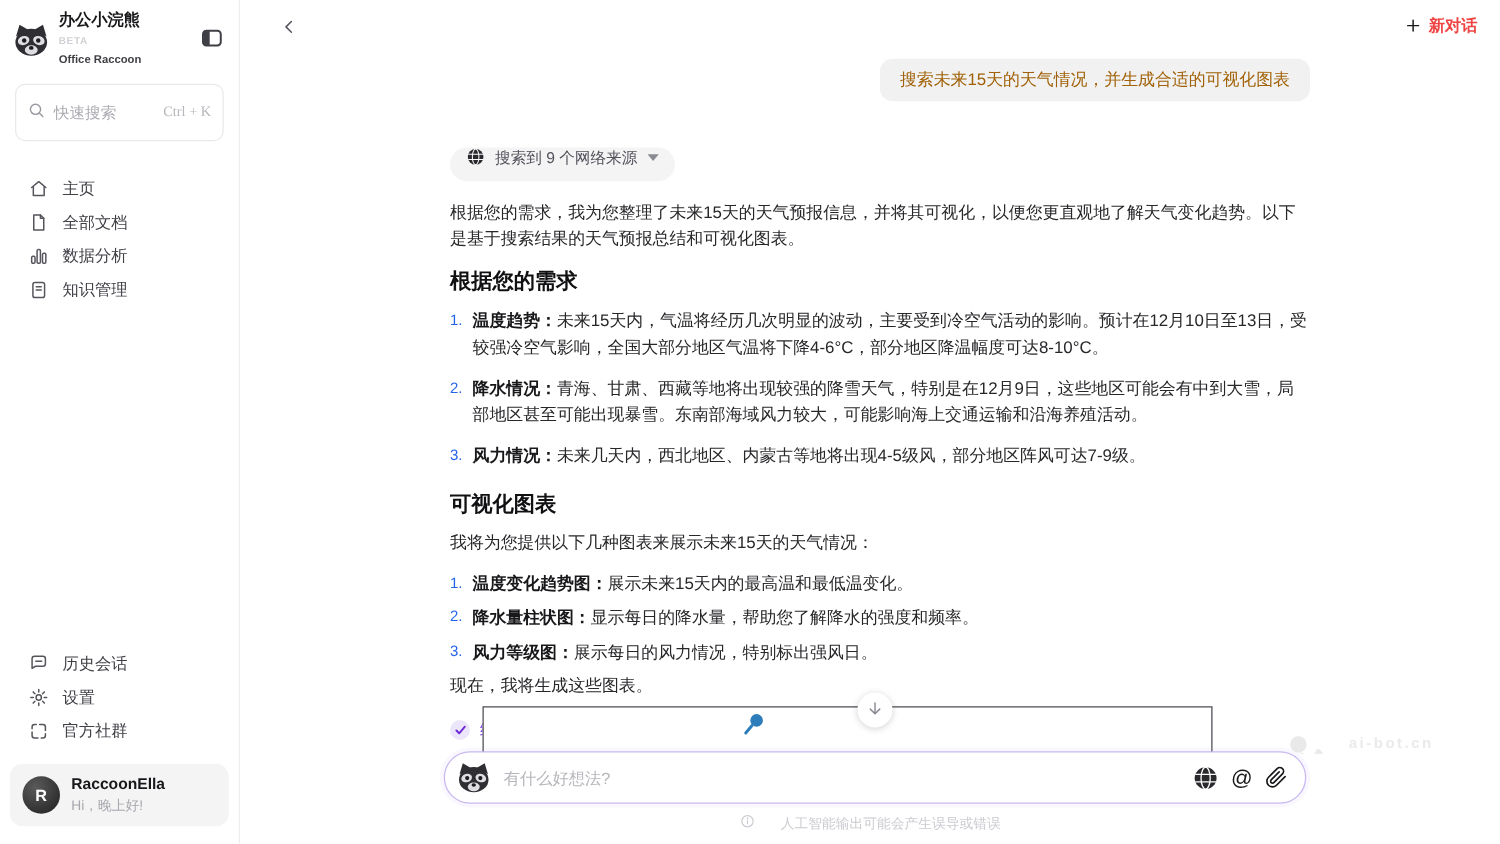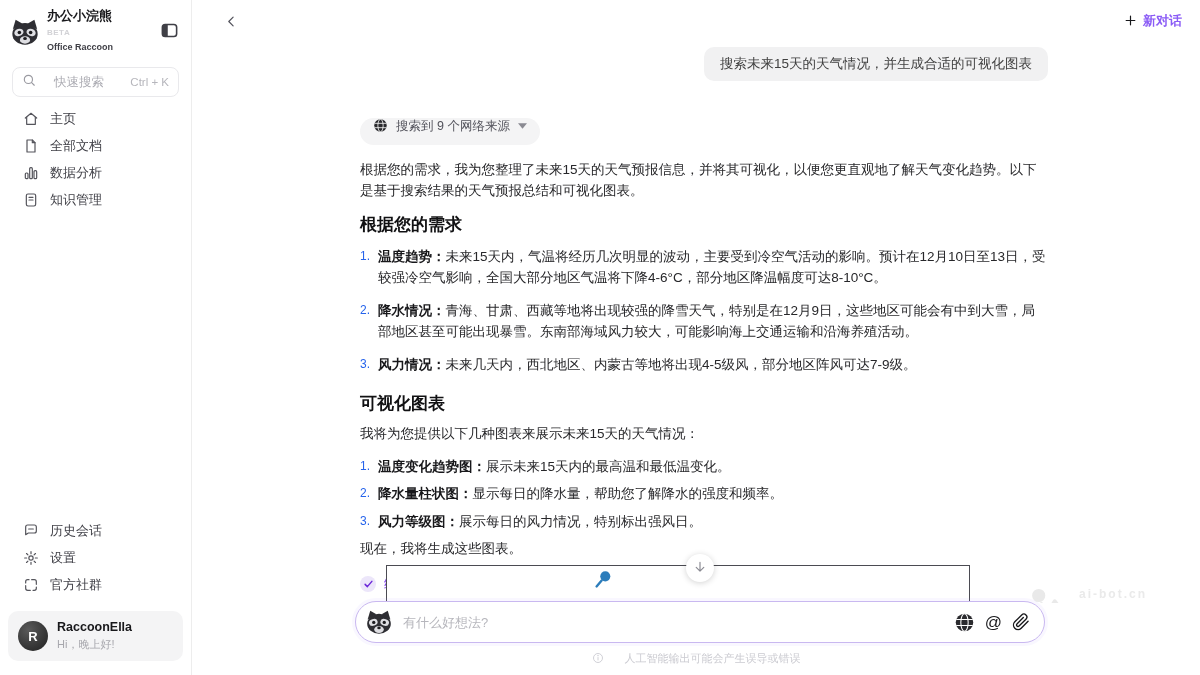--- a/index.html
+++ b/index.html
@@ -9,40 +9,40 @@
 
   
   .sidebar { position:absolute; left:0; top:0; width:192px; height:675px; background:#fff; border-right:1px solid #ededed; }
   .logo-row { display:flex; align-items:center; gap:7px; padding:9px 10px 0 10px; }
   .logo-ic { width:30px; height:30px; flex:none; display:flex; }
   .titles { line-height:13px; }
   .t1 { font-size:13px; font-weight:700; color:#18181b; display:flex; align-items:flex-start; gap:3px;flex-direction:column; }
   .beta { font-size:8px; font-weight:700; color:#d2d2d6; letter-spacing:.5px; margin-top:1px; }
   .t2 { font-size:9px; font-weight:700; color:#3f3f46; margin-top:2px; }
   .collapse-btn { margin-left:auto; display:flex; background:none; border:none; cursor:pointer; padding:2px; }
-  .search-box { margin:13px 12px 0; height:30px; border:1px solid #e9e9ec; border-radius:8px; display:flex; align-items:center; gap:18px; padding:0 9px; cursor:text; background:#fff; }
+  .search-box { margin:13px 12px 0; height:46px; border:1px solid #e9e9ec; border-radius:8px; display:flex; align-items:center; gap:7px; padding:0 9px; cursor:text; background:#fff;font-family:Liberation Serif, serif; }
   .search-ph { font-size:12.5px; color:#ababb2; flex:1; }
   .kbd { font-size:11.5px; color:#b6b6bc; }
-  .nav { margin-top:8px; padding:0 8px; }
+  .nav { margin-top:24px; padding:0 8px; }
   .nav-item { display:flex; align-items:center; gap:11px; height:27px; padding:0 14px; border-radius:7px; font-size:13px; color:#3f3f46; cursor:pointer; }
   .nicon { width:17px; height:17px; color:#55555c; display:flex; align-items:center; justify-content:center; flex:none; }
   .sb-footer { position:absolute; left:8px; right:8px; bottom:14px; }
   .user-card { margin-top:13px; background:#f4f4f5; border-radius:10px; padding:9px 10px; display:flex; align-items:center; gap:9px; cursor:pointer; }
   .avatar { width:30px; height:30px; border-radius:50%; background:radial-gradient(circle at 35% 30%, #5a5a5a, #1f1f1f); color:#fff; font-size:13px; font-weight:700; display:flex; align-items:center; justify-content:center; flex:none; }
   .uname { font-size:12.5px; font-weight:700; color:#18181b; }
   .ugreet { font-size:11px; color:#a7a7ad; margin-top:3px; }
 
   
   .main { position:absolute; left:192px; top:0; width:1008px; height:675px; }
   .back-btn { position:absolute; left:26px; top:10px; width:26px; height:26px; background:none; border:none; cursor:pointer; display:flex; align-items:center; justify-content:center; }
-  .new-chat-btn { position:absolute; right:18px; top:12px; display:flex; align-items:flex-end; gap:6px; background:none; border:none; font-size:13px; font-weight:600; color:#8b5cf6; cursor:pointer; font-family:inherit; }
+  .new-chat-btn { position:absolute; right:18px; top:12px; display:flex; align-items:flex-end; gap:6px; background:none; border:none; font-size:13px; font-weight:600; color:#ef4444; cursor:pointer; font-family:inherit; }
 
   .chat-col { position:absolute; left:168px; top:40px; width:688px; font-size:13.5px; line-height:21.5px; color:#27272a; }
   .msg-row { display:flex; justify-content:flex-end; margin:7px 0 37px; }
-  .user-bubble { background:#f1f1f2; border-radius:10px; padding:6px 16px; font-size:13.5px; color:#404040; }
+  .user-bubble { background:#f1f1f2; border-radius:10px; padding:6px 16px; font-size:13.5px; color:#a16207; }
   .pill-row { margin-bottom:14px; }
   .sources-pill { display:inline-flex; gap:8px; background:#f4f4f5; border:none; border-radius:15px; padding:0 13px; height:27px; font-size:12.5px; color:#52525b; cursor:pointer; font-family:inherit; }
   .para { margin:0 0 11px; }
   h2 { font-size:17px; line-height:24px; font-weight:700; color:#111113; }
   .h2-a { margin:10px 0 9px; }
   .h2-b { margin:17px 0 7px; }
   .oitem { display:flex; margin-bottom:11px; }
   .oitem .num { color:#2563eb; font-size:12px; line-height:21.5px; width:18px; flex:none; }
   .li-body b { color:#18181b; }
   .single .oitem { margin-bottom:6px; }

